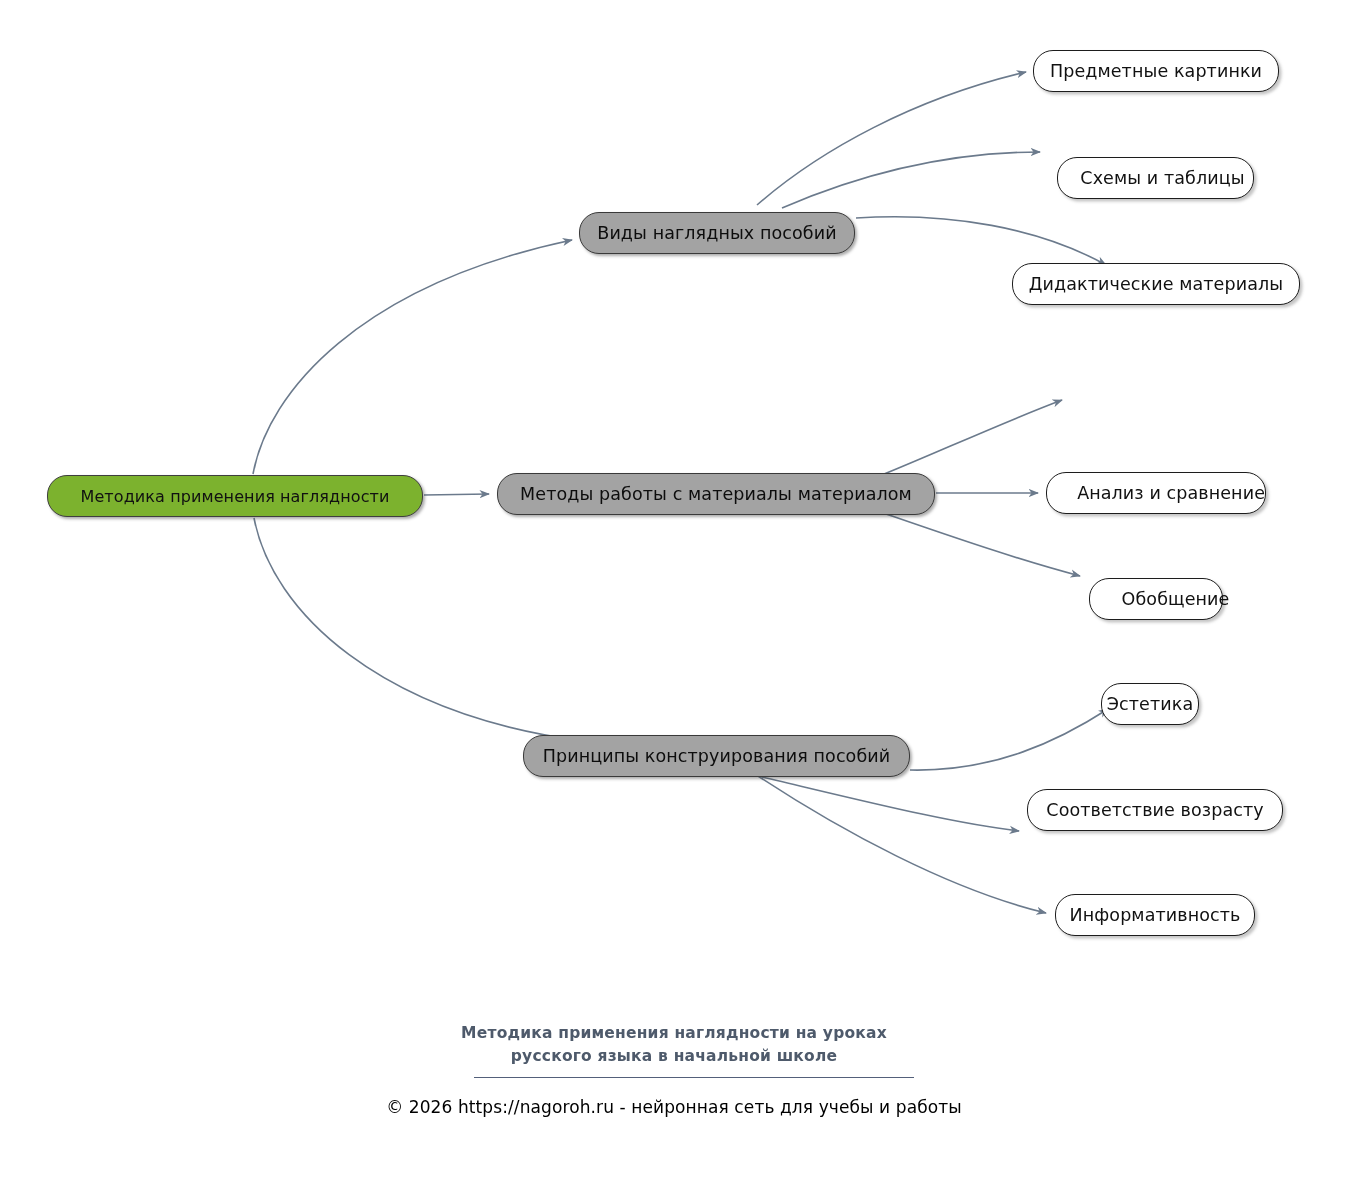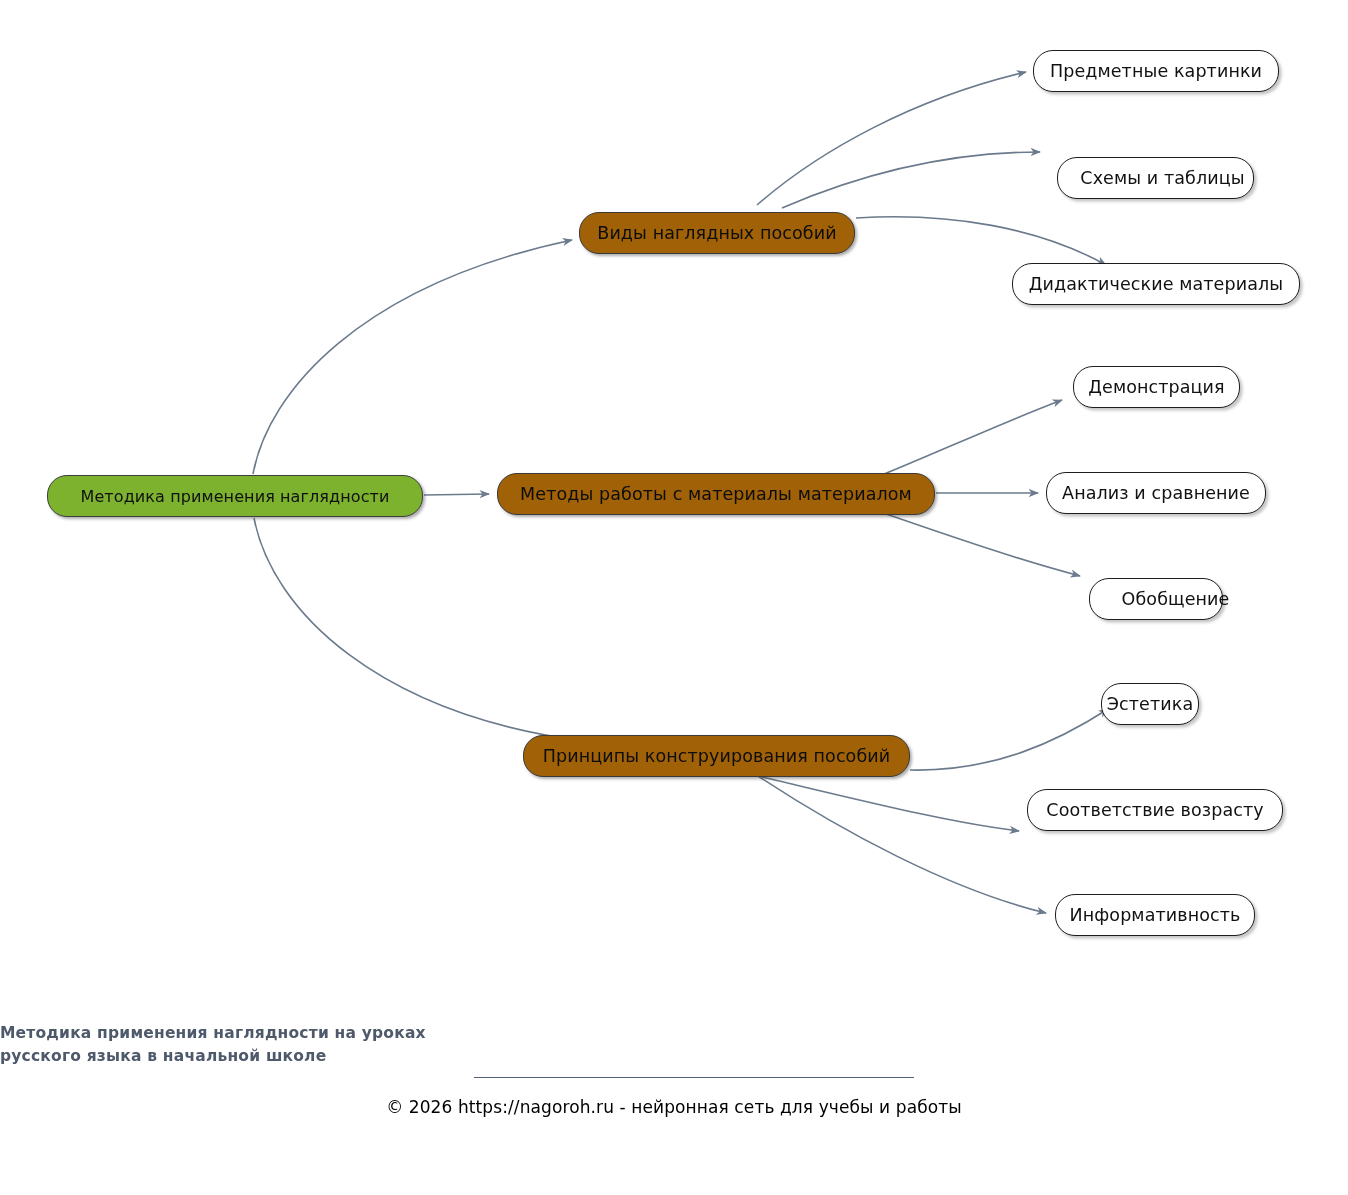--- a/index.html
+++ b/index.html
@@ -43,41 +43,41 @@
 
   .node-root {
     background: #7CB22E;
     border: 1.4px solid #3f3f3f;
     color: #111111;
     font-size: 16px;
     box-shadow: 2px 2px 3px rgba(60,60,60,0.42);
   }
 
   .node-branch {
-    background: #a16207;
+    background: #a3a3a3;
     border: 1.4px solid #3a3a3a;
     color: #0d0d0d;
     font-size: 17.5px;
     box-shadow: 2px 2px 3px rgba(60,60,60,0.42);
   }
 
   .node-leaf {
     background: #ffffff;
     border: 1.6px solid #1d1d1d;
     color: #111111;
     font-size: 17.5px;
     box-shadow: 2.5px 2.5px 3px rgba(110,110,110,0.40);
   }
 
   .footer-title {
     position: absolute;
     left: 0;
     top: 1022px;
     width: 1348px;
-    text-align: left;
+    text-align: center;
     font-size: 15.5px;
     font-weight: bold;
     color: #4e5a6b;
     line-height: 23px;
     letter-spacing: 0.2px;
   }
 
   .footer-rule {
     position: absolute;
     left: 474px;
@@ -142,24 +142,21 @@
   <div class="node node-leaf" style="left:1057px; top:157px; width:197px; height:42px;padding-left:14px;">
     <span>Схемы и таблицы</span>
   </div>
   <div class="node node-leaf" style="left:1012px; top:263px; width:288px; height:42px;">
     <span>Дидактические материалы</span>
   </div>
 
   <div class="node node-branch" style="left:497px; top:473px; width:438px; height:42px;">
     <span>Методы работы с материалы материалом</span>
   </div>
-  <div class="node node-leaf" style="left:1073px; top:366px; width:167px; height:42px;">
-    <span>Демонстрация</span>
-  </div>
-  <div class="node node-leaf" style="left:1046px; top:472px; width:220px; height:42px;">
+  <div class="node node-leaf" style="left:1046px; top:472px; width:220px; height:42px;justify-content:flex-end;">
     <span>Анализ и сравнение</span>
   </div>
   <div class="node node-leaf" style="left:1089px; top:578px; width:134px; height:42px;padding-left:39px;">
     <span>Обобщение</span>
   </div>
 
   <div class="node node-branch" style="left:523px; top:735px; width:387px; height:42px;">
     <span>Принципы конструирования пособий</span>
   </div>
   <div class="node node-leaf" style="left:1101px; top:683px; width:98px; height:42px;">

